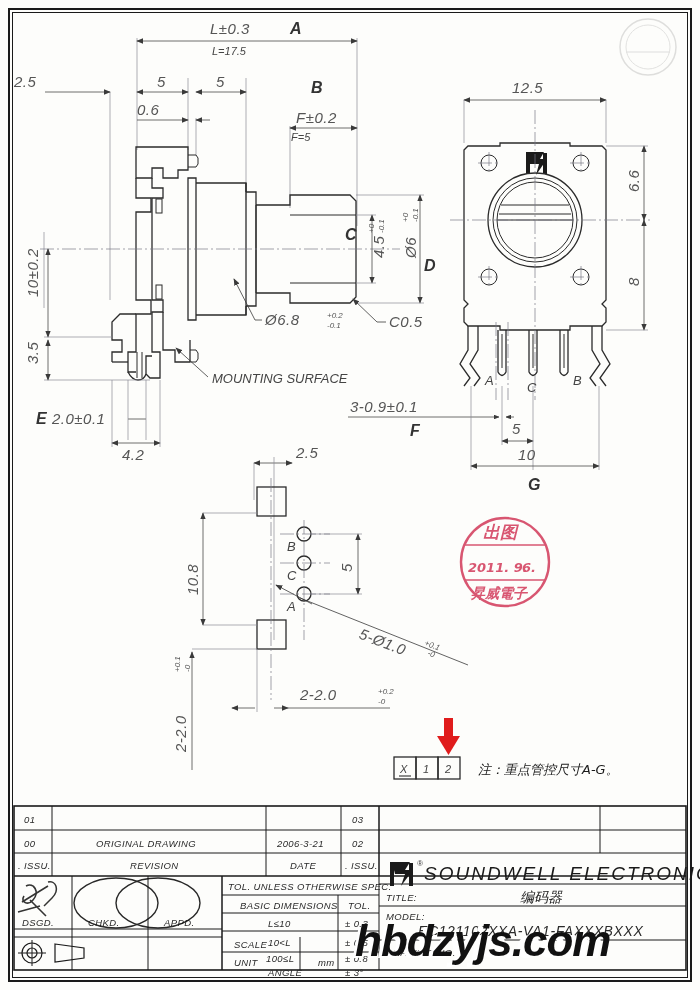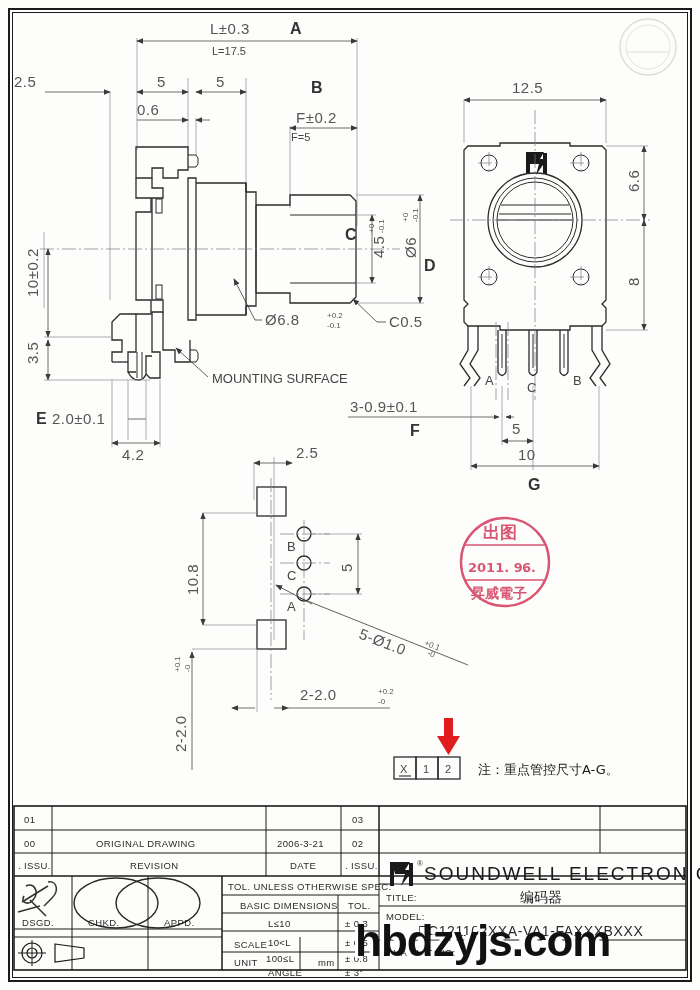--- a/index.html
+++ b/index.html
@@ -1,18 +1,18 @@
 <!DOCTYPE html>
 <html><head>
 <meta charset="utf-8">
 <style>
   html,body{margin:0;padding:0;background:#b9b9b9;}
   body{font-family:"Liberation Sans",sans-serif;}
   #sheet{
-    position:relative;width:700px;height:990px;background:#fdfdfb;overflow:hidden;
+    position:relative;width:700px;height:990px;background:#fdfdfb;overflow:hidden;font-style:italic;
   }
   #sheet *{box-sizing:border-box;}
   .frame{position:absolute;left:8px;top:8px;width:684px;height:974px;border:2px solid #1a1a1a;}
   .frame2{position:absolute;left:12px;top:12px;width:676px;height:966px;border:1px solid #1a1a1a;}
   svg.draw{position:absolute;left:0;top:0;width:700px;height:990px;overflow:visible;}
   text{font-family:"Liberation Sans",sans-serif;fill:#3b3b3b;}
   .dim{font-size:15px;fill:#555;letter-spacing:.5px;}
   .dimsm{font-size:11px;fill:#444;}
   .lbl{font-size:16px;fill:#333;font-weight:600;}
   .lblsm{font-size:13px;fill:#444;}

